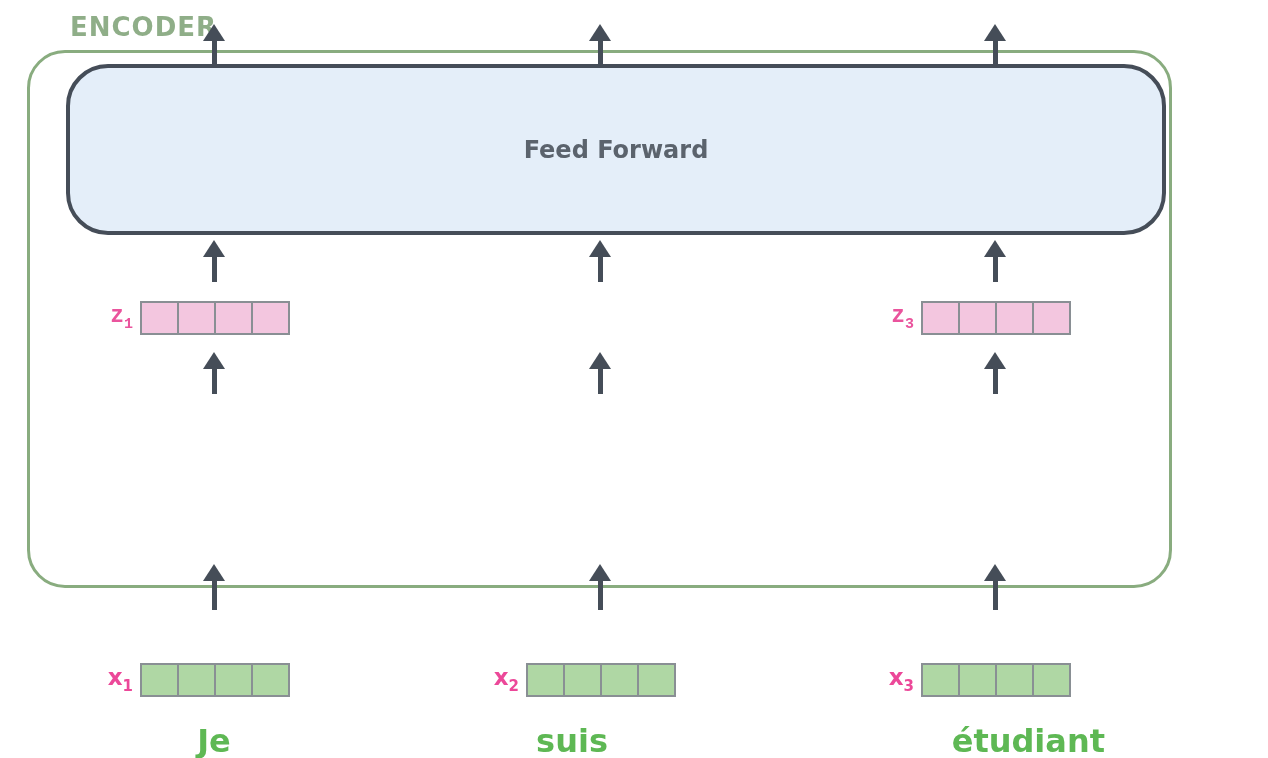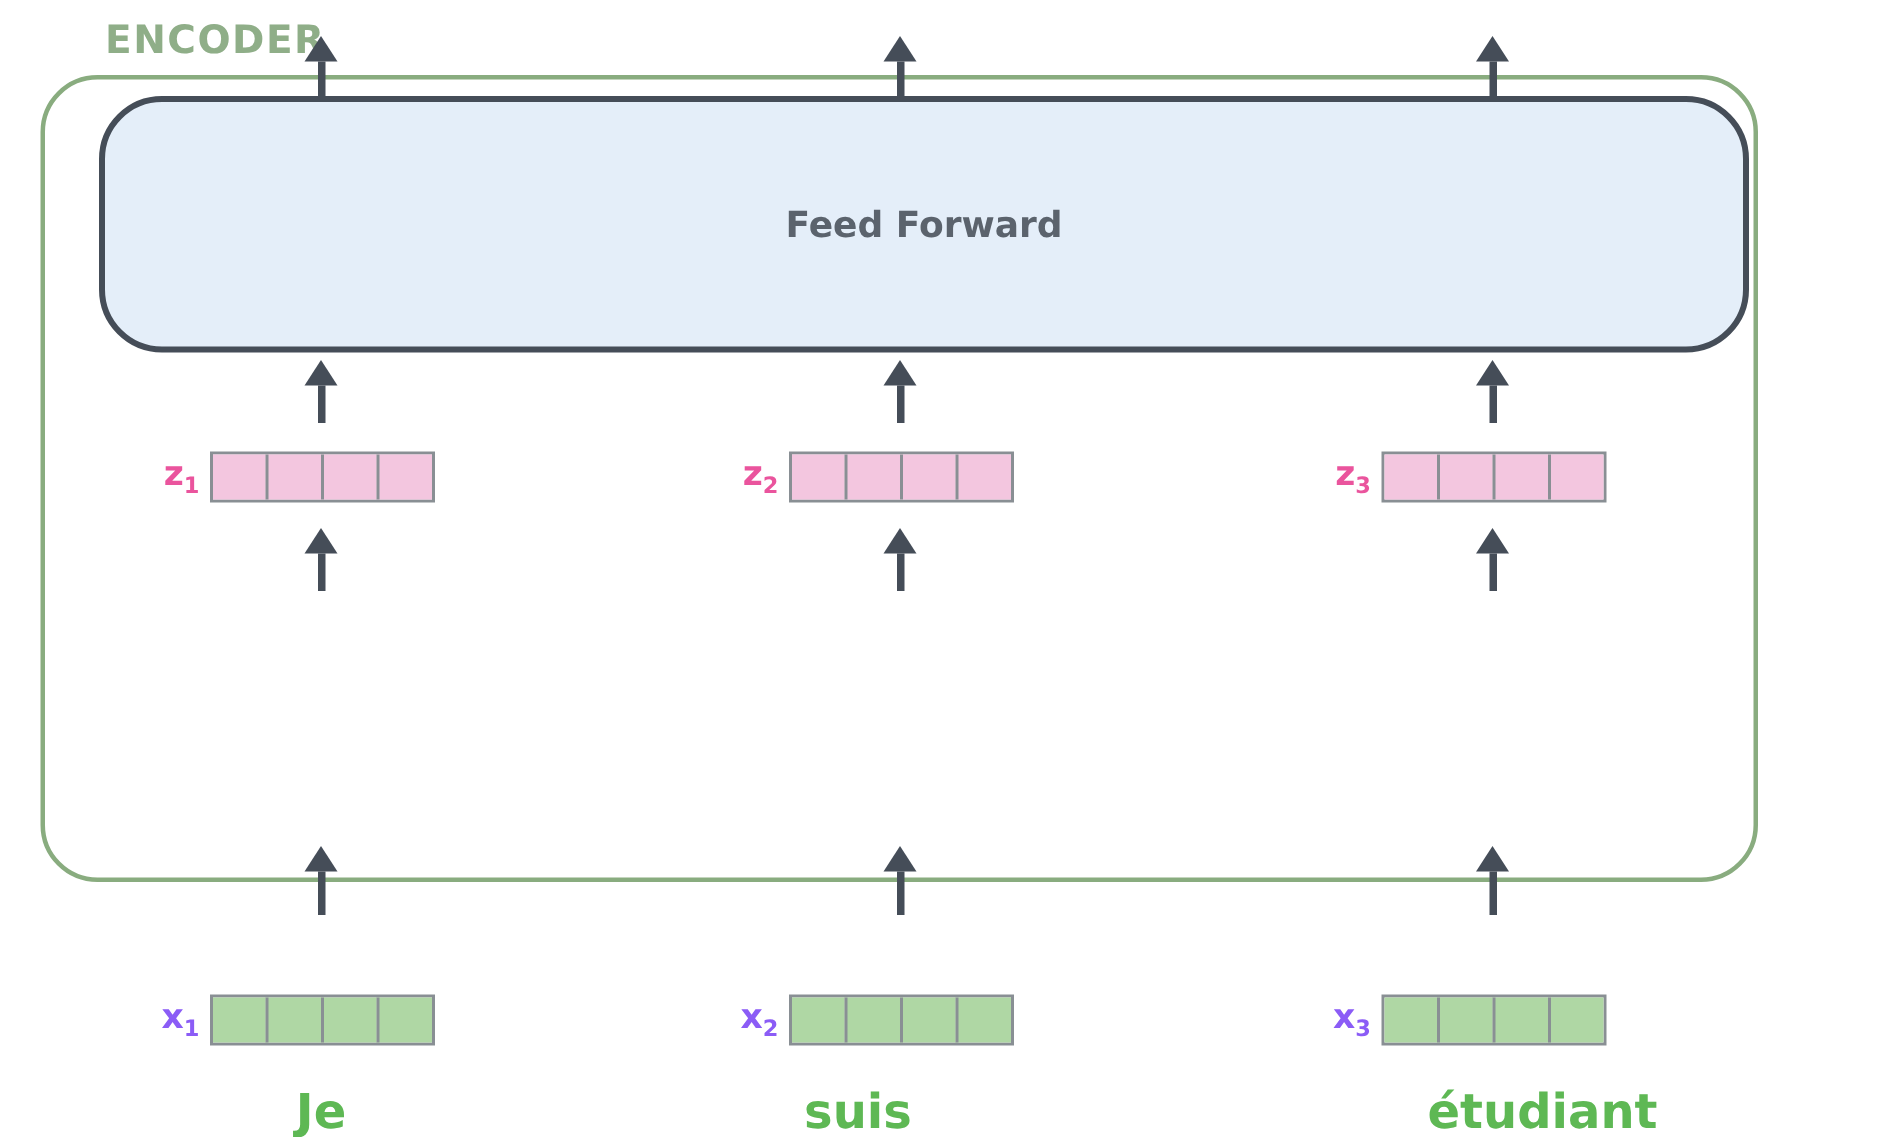--- a/index.html
+++ b/index.html
@@ -25,28 +25,28 @@
   .rowB .shaft{height:25px;}
   .rowC .shaft{height:25px;}
   .rowD .shaft{height:29px;}
   .col1{left:201px;} .col2{left:587px;} .col3{left:982px;}
   .rowA{top:24px;} .rowB{top:240px;} .rowC{top:352px;} .rowD{top:564px;}
 
   .vector{position:absolute;display:flex;align-items:center;}
   .vec-label{width:34px;text-align:right;margin-right:7px;font-size:23px;font-weight:700;line-height:1;}
   .vec-label sub{font-size:15px;}
   .z-label{color:#ea549d;}
-  .x-label{color:#8b5cf6;}
+  .x-label{color:#ec4899;}
   .cells{display:flex;border:2px solid #898f94;}
   .cell{width:35px;height:30px;border-left:2px solid #898f94;}
   .cell:first-child{border-left:none;}
   .z-cell{background:#f3c6df;}
   .x-cell{background:#afd7a4;}
   .vcol1{left:99px;} .vcol2{left:485px;} .vcol3{left:880px;}
-  .z-row{top:301px;} .x-row{top:663px;}
+  .z-row{top:301px;font-family:Liberation Mono, monospace;} .x-row{top:663px;}
 
   .word{position:absolute;top:722px;width:220px;text-align:center;
         font-size:32px;font-weight:700;color:#5eb854;}
   .w1{left:104px;} .w2{left:462px;text-align:center;} .w3{left:885px;text-align:right;}
 </style>
 </head>
 <body>
 
 <div class="canvas">
 
@@ -78,29 +78,20 @@
       <div class="head"></div>
       <div class="shaft"></div>
     </div>
   <div class="arrow rowB col3">
       <div class="head"></div>
       <div class="shaft"></div>
     </div>
 
   <div class="vector z-row vcol1">
     <span class="vec-label z-label"><span>z</span><sub>1</sub></span>
-    <div class="cells">
-      <div class="cell z-cell"></div>
-      <div class="cell z-cell"></div>
-      <div class="cell z-cell"></div>
-      <div class="cell z-cell"></div>
-    </div>
-  </div>
-  <div class="vector z-row vcol2">
-    <span class="vec-label z-label"><span>z</span><sub>2</sub></span>
     <div class="cells">
       <div class="cell z-cell"></div>
       <div class="cell z-cell"></div>
       <div class="cell z-cell"></div>
       <div class="cell z-cell"></div>
     </div>
   </div>
   <div class="vector z-row vcol3">
     <span class="vec-label z-label"><span>z</span><sub>3</sub></span>
     <div class="cells">

